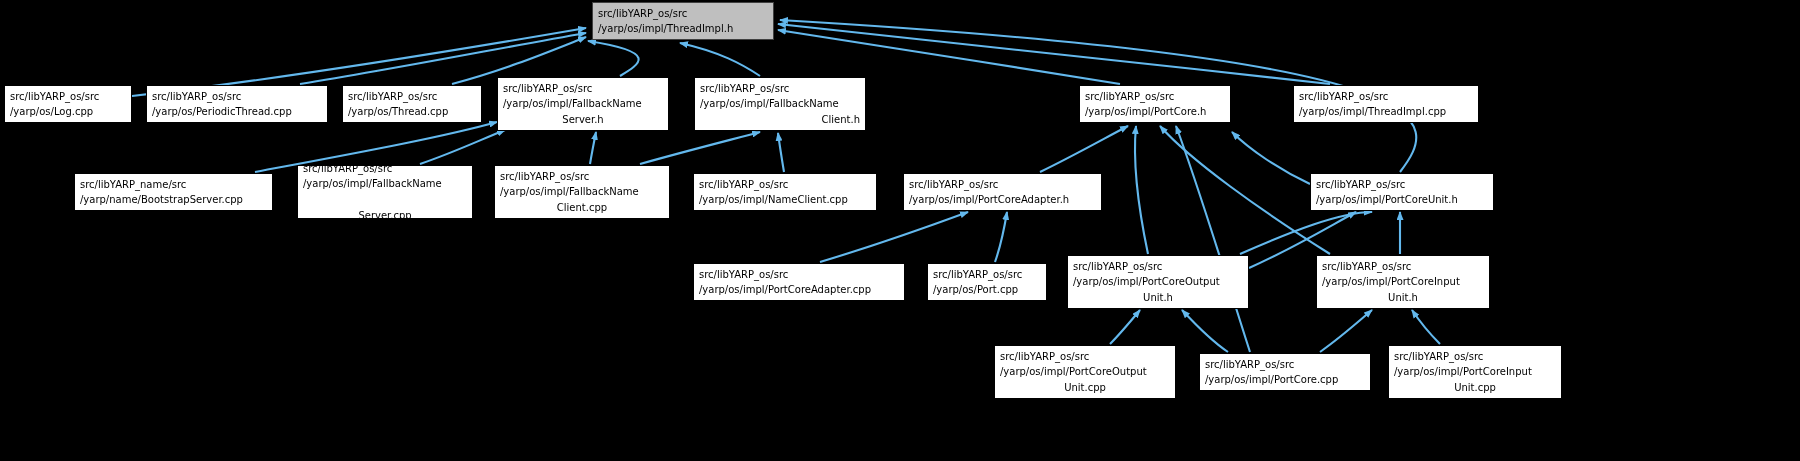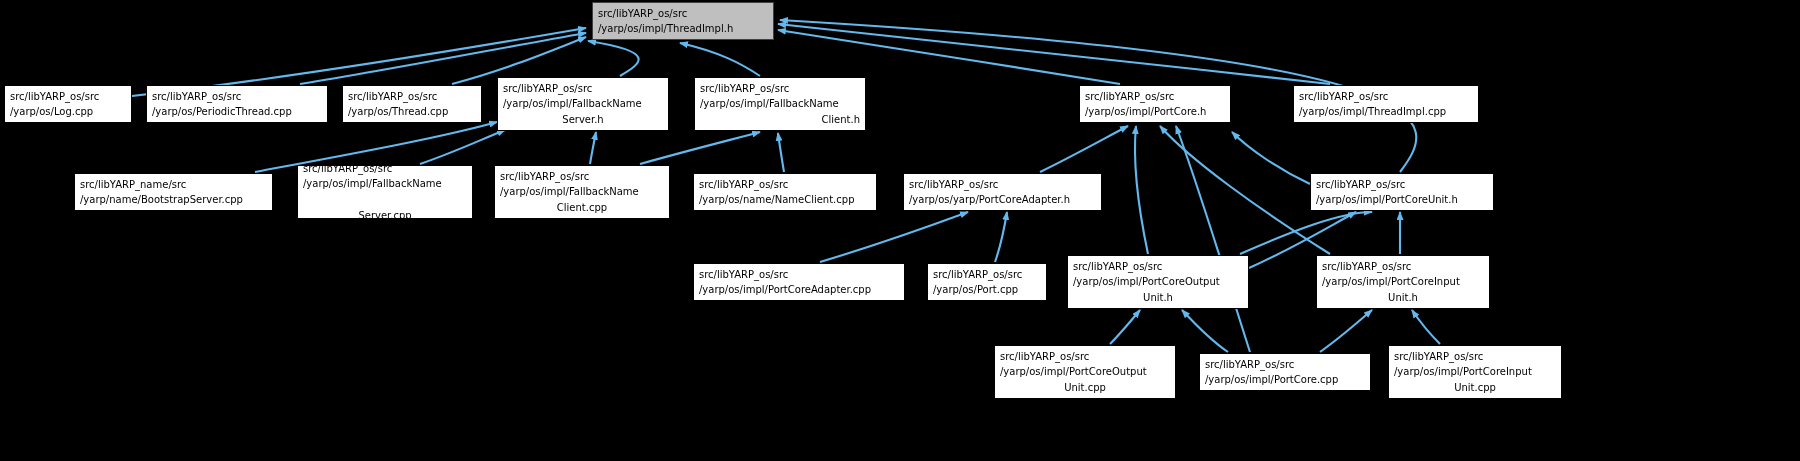--- a/index.html
+++ b/index.html
@@ -136,25 +136,25 @@
         <span class="ln">/yarp/os/impl/FallbackName</span>
         <span class="ln" style="text-align: center; margin-top: 16px;">Server.cpp</span>
       </div>
       <div class="node lalign" style="left: 494px; top: 165px; width: 176px; height: 54px;">
         <span class="ln">src/libYARP_os/src</span>
         <span class="ln">/yarp/os/impl/FallbackName</span>
         <span class="ln" style="text-align: center;">Client.cpp</span>
       </div>
       <div class="node lalign" style="left: 693px; top: 173px; width: 184px; height: 38px;">
         <span class="ln">src/libYARP_os/src</span>
-        <span class="ln">/yarp/os/name/NameClient.cpp</span>
+        <span class="ln">/yarp/os/impl/NameClient.cpp</span>
       </div>
       <div class="node lalign" style="left: 903px; top: 173px; width: 199px; height: 38px;">
         <span class="ln">src/libYARP_os/src</span>
-        <span class="ln">/yarp/os/yarp/PortCoreAdapter.h</span>
+        <span class="ln">/yarp/os/impl/PortCoreAdapter.h</span>
       </div>
       <div class="node lalign" style="left: 1310px; top: 173px; width: 184px; height: 38px;">
         <span class="ln">src/libYARP_os/src</span>
         <span class="ln">/yarp/os/impl/PortCoreUnit.h</span>
       </div>
       <div class="node lalign" style="left: 693px; top: 263px; width: 212px; height: 38px;">
         <span class="ln">src/libYARP_os/src</span>
         <span class="ln">/yarp/os/impl/PortCoreAdapter.cpp</span>
       </div>
       <div class="node lalign" style="left: 927px; top: 263px; width: 120px; height: 38px;">

